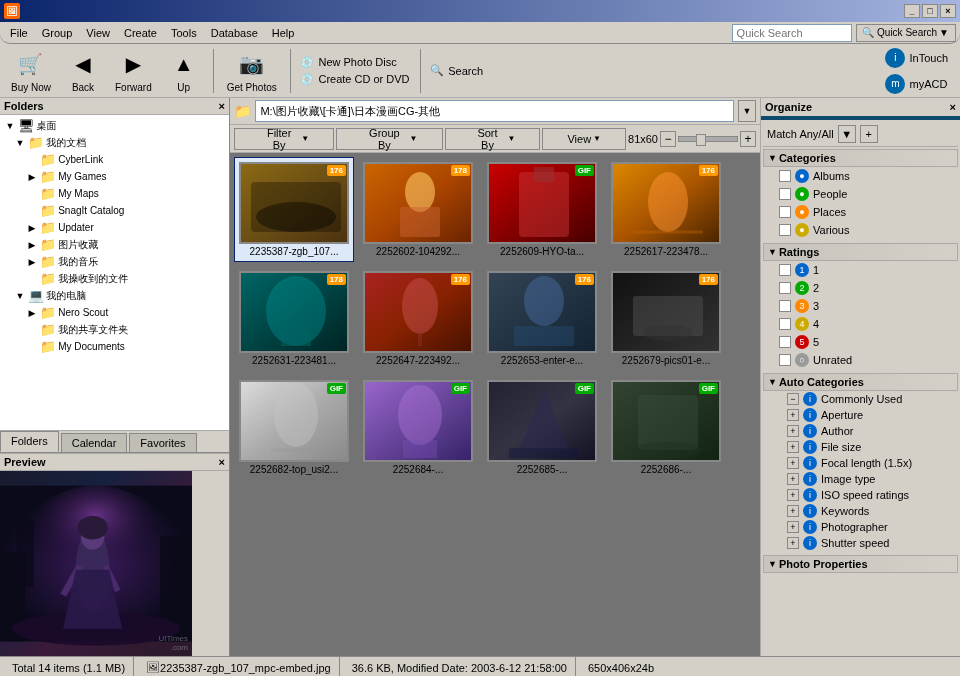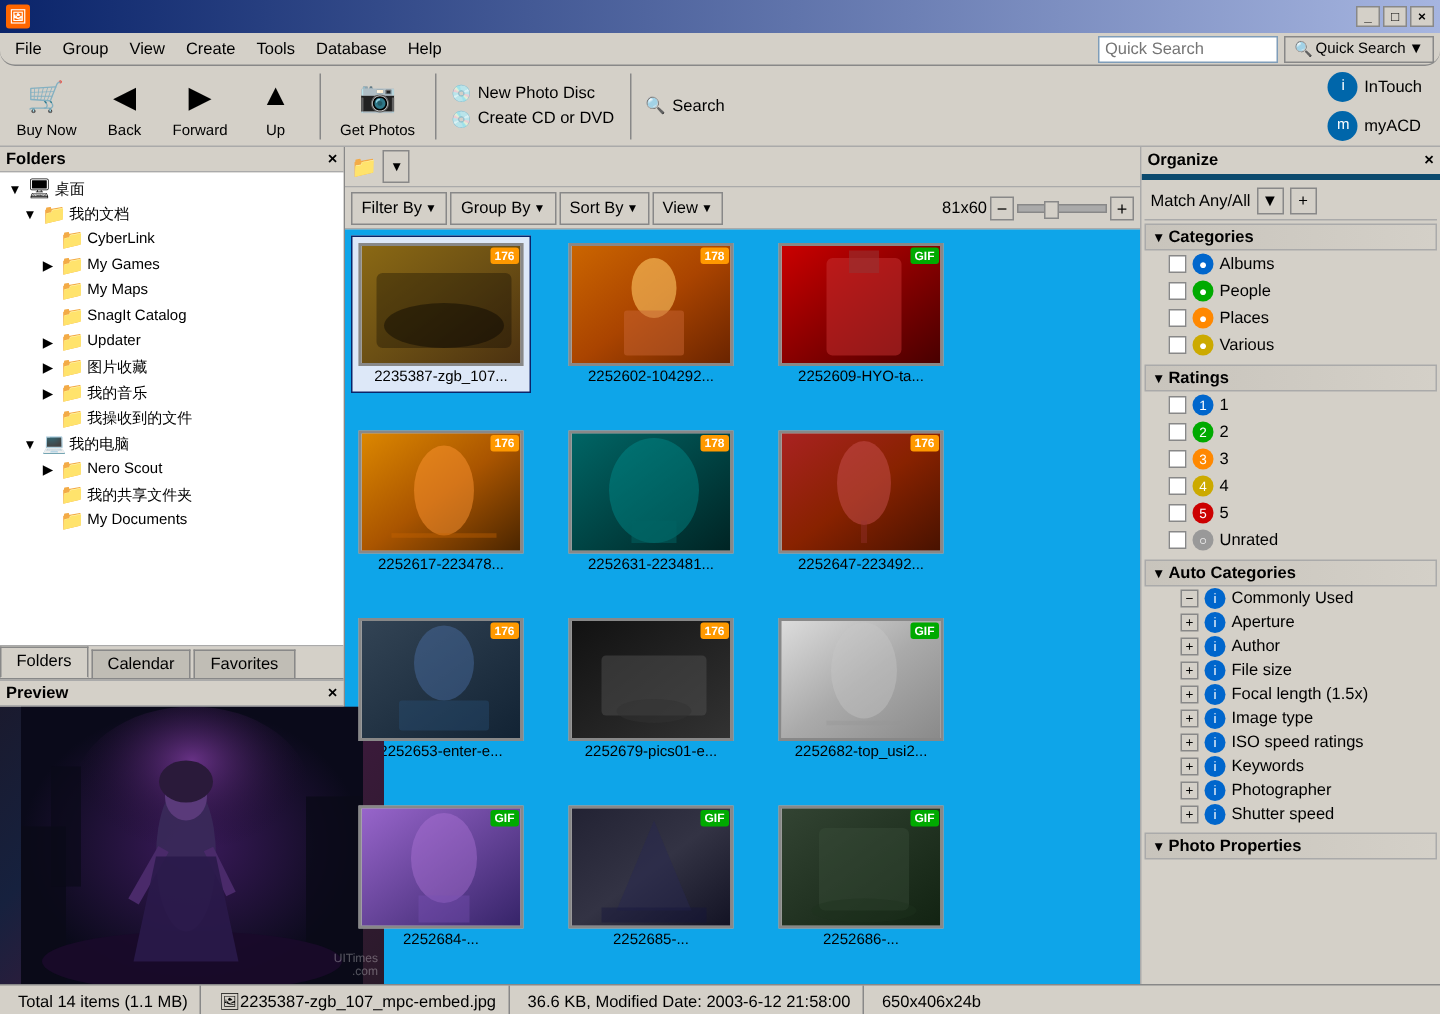--- a/index.html
+++ b/index.html
@@ -48,45 +48,45 @@
     .indent2 { padding-left: 24px; }
 
     
     .tab-bar { display: flex; background: #d4d0c8; border-bottom: 1px solid #888; }
     .tab { padding: 3px 10px; font-size: 11px; cursor: pointer; border: 1px solid #888; border-bottom: none; background: #c0bdb5; margin-right: 2px; margin-top: 2px; }
     .tab.active { background: #d4d0c8; border-bottom: 1px solid #d4d0c8; margin-top: 0; }
 
     
     .preview-panel { border-top: 1px solid #aaa; }
     .preview-header { background: #d4d0c8; border-bottom: 1px solid #aaa; display: flex; align-items: center; justify-content: space-between; padding: 2px 4px; font-size: 11px; font-weight: bold; }
-    .preview-content { width: 256px; height: 185px; background: #86efac; display: flex; align-items: center; justify-content: flex-end; overflow: hidden; position: relative; }
+    .preview-content { width: 192px; height: 185px; background: #86efac; display: flex; align-items: center; justify-content: flex-end; overflow: hidden; position: relative; }
     .preview-placeholder { background: linear-gradient(135deg, #1a1a2e 0%, #16213e 30%, #3a1a3a 60%, #2a1a2a 100%); width: 100%; height: 100%; display: flex; align-items: center; justify-content: center; }
     .watermark { position: absolute; bottom: 4px; right: 4px; font-size: 8px; color: rgba(255,255,255,0.3); text-align: right; }
 
     
     .center-content { flex: 1; display: flex; flex-direction: column; background: #d4d0c8; }
 
     
     .address-bar { display: flex; align-items: center; padding: 2px 4px; background: #d4d0c8; border-bottom: 1px solid #aaa; gap: 4px; }
     .address-icon { font-size: 14px; }
     .address-input { flex: 1; height: 22px; border: 1px solid #7f9db9; background: white; padding: 0 4px; font-size: 11px; }
     .address-dropdown { height: 22px; width: 18px; background: #d4d0c8; border: 1px solid #888; display: flex; align-items: center; justify-content: center; cursor: pointer; font-size: 9px; }
 
     
     .file-toolbar { display: flex; align-items: center; padding: 2px 4px; background: #d4d0c8; border-bottom: 1px solid #aaa; gap: 2px; height: 28px; }
-    .file-toolbar-btn { display: flex; align-items: center; gap: 2px; padding: 2px 6px; background: #d4d0c8; border: 1px solid #888; font-size: 11px; cursor: pointer; height: 22px; }
+    .file-toolbar-btn { display: flex; align-items: center; gap: 2px; padding: 2px 24px; background: #d4d0c8; border: 1px solid #888; font-size: 11px; cursor: pointer; height: 22px; }
     .dropdown-arrow { font-size: 8px; }
     .zoom-control { display: flex; align-items: center; gap: 2px; margin-left: auto; }
     .zoom-minus { width: 16px; height: 16px; background: #d4d0c8; border: 1px solid #888; display: flex; align-items: center; justify-content: center; cursor: pointer; font-size: 12px; }
     .zoom-slider { width: 60px; height: 6px; background: #aaa; border: 1px solid #888; position: relative; }
     .zoom-thumb { width: 10px; height: 12px; background: #d4d0c8; border: 1px solid #888; position: absolute; top: -3px; left: 30%; }
     .zoom-plus { width: 16px; height: 16px; background: #d4d0c8; border: 1px solid #888; display: flex; align-items: center; justify-content: center; cursor: pointer; font-size: 12px; }
 
     
-    .thumb-grid { flex: 1; background: #0ea5e9; overflow-y: auto; display: flex; flex-wrap: wrap; align-content: flex-start; padding: 4px; gap: 20px; }
+    .thumb-grid { flex: 1; background: #737373; overflow-y: auto; display: flex; flex-wrap: wrap; align-content: flex-start; padding: 4px; gap: 4px; }
     .thumb-item { width: 120px; display: flex; flex-direction: column; align-items: center; padding: 4px; border: 1px solid transparent; cursor: pointer; }
     .thumb-item.selected { border: 1px solid #0a246a; background: #dde8f8; }
     .thumb-wrapper { width: 110px; height: 82px; background: #c8c8c8; display: flex; align-items: center; justify-content: center; position: relative; overflow: hidden; border: 2px solid #888; }
     .thumb-badge { position: absolute; top: 1px; right: 1px; background: #ff9900; color: white; font-size: 8px; padding: 1px 3px; font-weight: bold; border-radius: 2px; }
     .thumb-badge.gif { background: #00aa00; }
     .thumb-label { font-size: 10px; margin-top: 2px; max-width: 110px; overflow: hidden; text-overflow: ellipsis; white-space: nowrap; color: #000; }
 
     
     .right-panel { width: 200px; min-width: 200px; background: #d4d0c8; border-left: 1px solid #aaa; display: flex; flex-direction: column; overflow: hidden; }
     .organize-header { display: flex; align-items: center; justify-content: space-between; padding: 3px 4px; background: #d4d0c8; border-bottom: 4px solid #0c4a6e; font-weight: bold; font-size: 11px; }
@@ -337,20 +337,21 @@
           <div class="watermark">UITimes<br>.com</div>
         </div>
       </div>
     </div>
   </div>
 
   <div class="center-content">
 
     <div class="address-bar">
       <span class="address-icon">📁</span>
+      <input class="address-input" value="M:\图片收藏\[卡通]\日本漫画CG-其他" style="">
       <div class="address-dropdown">▼</div>
     </div>
 
     <div class="file-toolbar">
       <button class="file-toolbar-btn">
         <span>Filter By</span>
         <span class="dropdown-arrow">▼</span>
       </button>
       <button class="file-toolbar-btn">
         <span>Group By</span>

